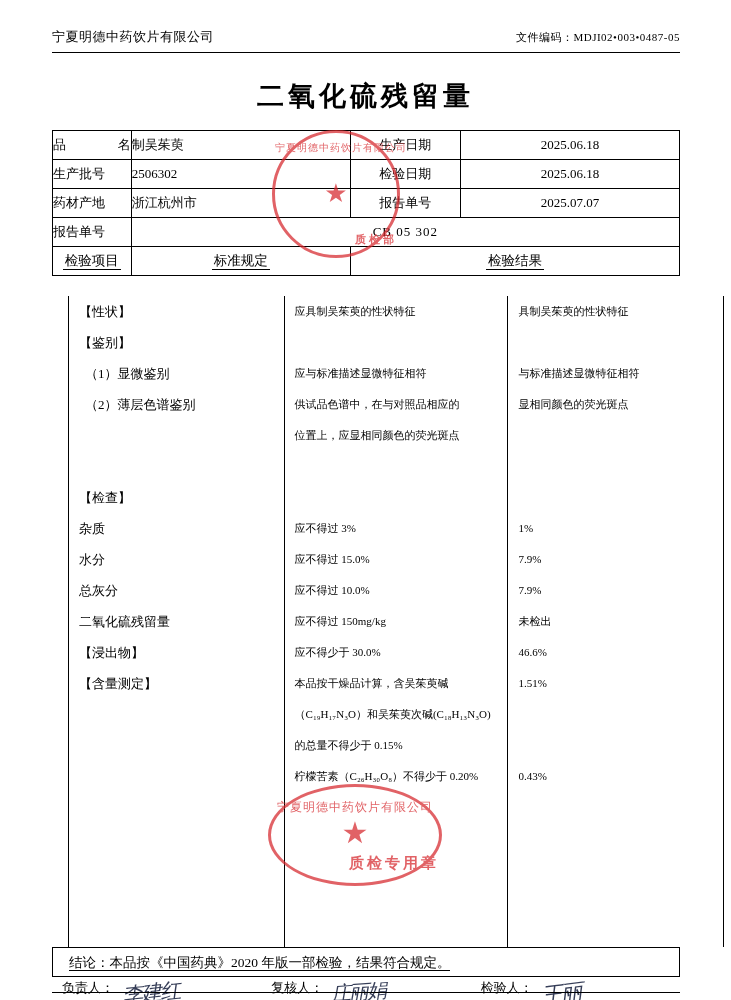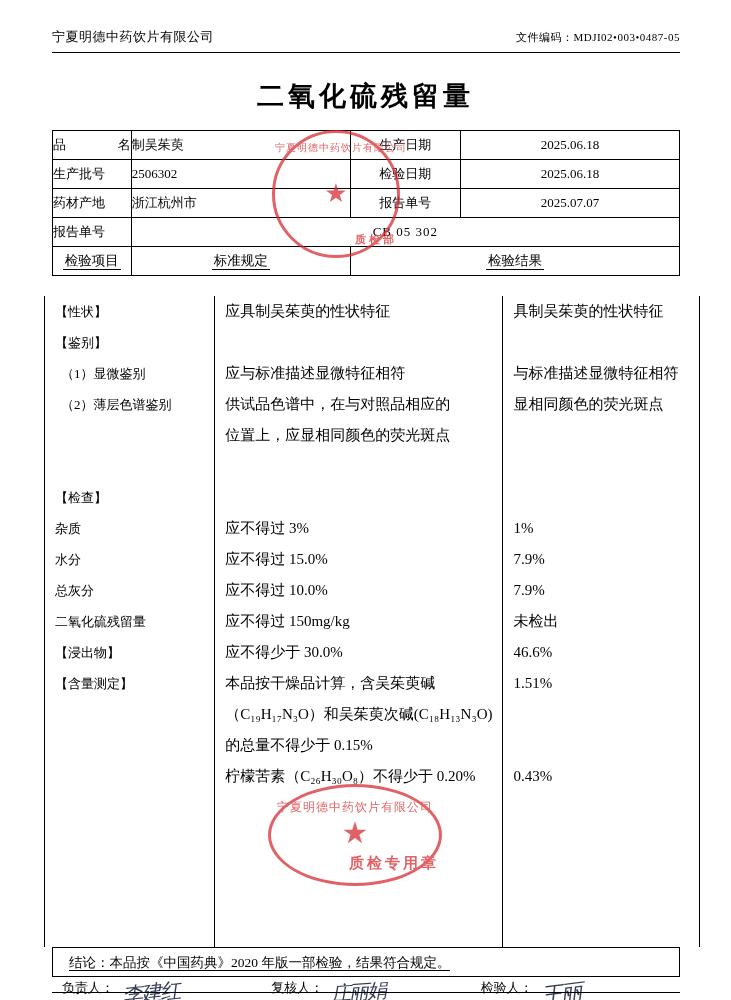--- a/index.html
+++ b/index.html
@@ -100,21 +100,21 @@
   }
   .chead span {
     border-bottom: 1px solid #000;
     padding: 0 2px 1px 2px;
     font-family: Liberation Serif, serif;
   }
 
   
   table.body {
     position: absolute;
-    left: 44px;
+    left: 68px;
     width: 656px;
     border-collapse: collapse;
     font-size: 13px;
   }
   table.body td {
     border-left: 1px solid #000;
     border-right: 1px solid #000;
     vertical-align: top;
     padding: 0;
   }
@@ -122,21 +122,21 @@
   .bcol2 { width: 212px; }
   .bcol3 { width: 208px; }
   .line {
     height: 31px;
     line-height: 31px;
     padding: 0 10px;
     white-space: nowrap;
     overflow: hidden;
   }
   .line.indent { padding-left: 16px; }
-  .line.small { font-size: 15px; }
+  .line.small { font-size: 11px; }
 
   
   .concl {
     position: absolute;
     left: 52px;
     width: 628px;
     border-top: 1px solid #000;
     border-left: 1px solid #000;
     border-right: 1px solid #000;
     border-bottom: 1px solid #000;

